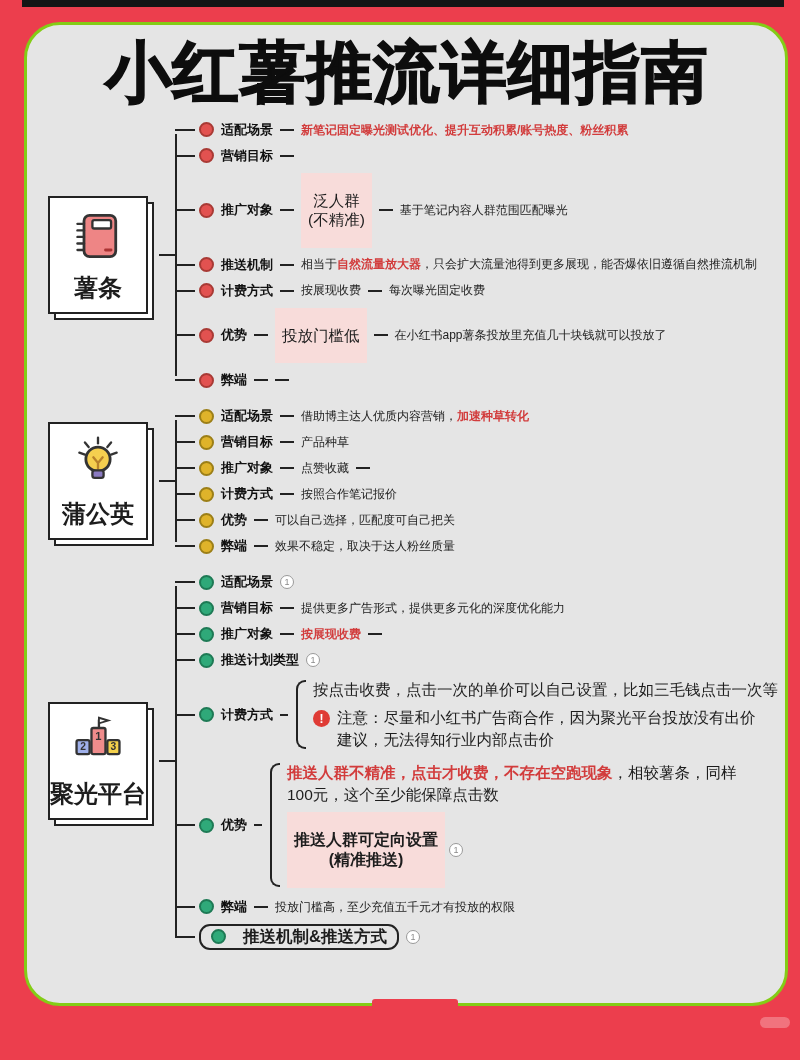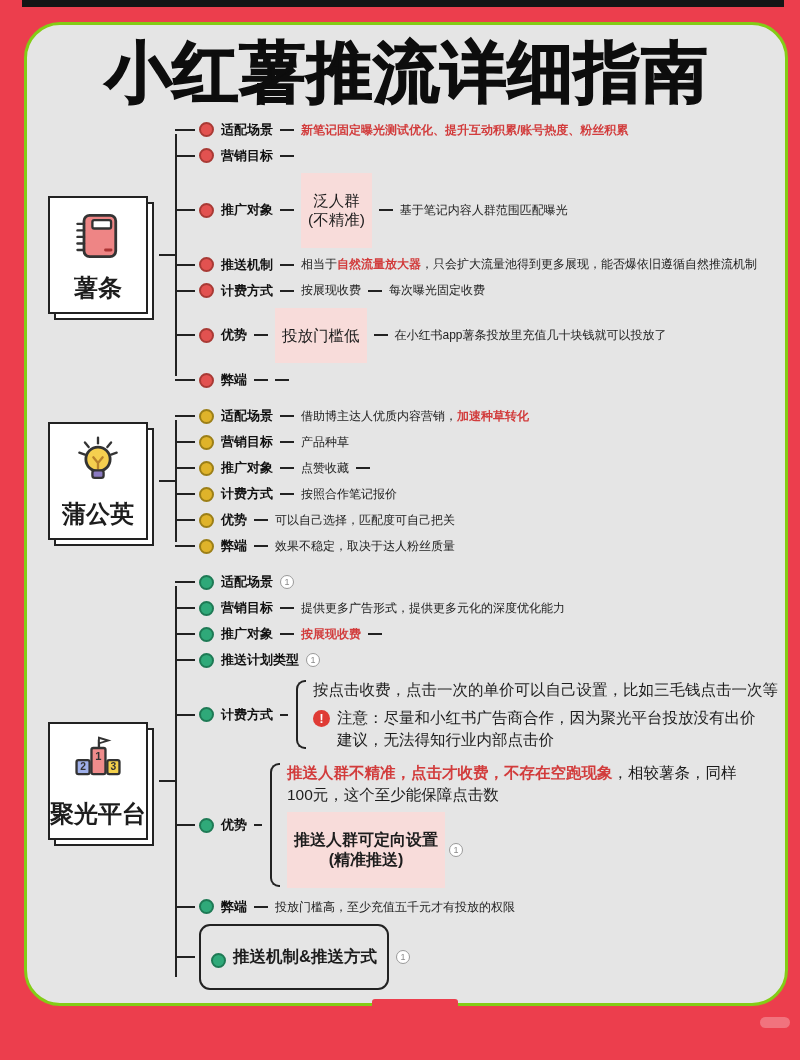--- a/index.html
+++ b/index.html
@@ -44,22 +44,22 @@
            border-radius:9px 0 0 9px;margin:3px 0 3px 1px}
   .branches{display:flex;flex-direction:column;gap:7px;padding:2px 0}
   .branch{display:flex;gap:7px;align-items:flex-start}
   .branch .value{font-size:15.5px}
   .nowrap{white-space:nowrap}
   .w432{max-width:432px}.w452{max-width:452px}
   .alert-icon{flex:none;width:17px;height:17px;border-radius:50%;background:#df3b35;color:#fff;
               font-weight:900;font-size:12px;display:flex;align-items:center;justify-content:center;margin-top:3px}
   .badge{flex:none;width:14px;height:14px;border-radius:50%;border:1.5px solid #9a9a9a;color:#8a8a8a;
          font-size:9px;display:flex;align-items:center;justify-content:center;background:#fff}
-  .node-box{display:flex;align-items:flex-end;gap:7px;border:2.5px solid #222;border-radius:11px;
-            padding:20px 10px;font-weight:800;font-size:16.5px}
+  .node-box{display:flex;align-items:center;gap:17px;border:2.5px solid #222;border-radius:11px;
+            padding:0 10px;font-weight:800;font-size:16.5px}
   .chip-line{display:flex;align-items:center;gap:4px}
   .bottom-notch{position:absolute;left:372px;top:999px;width:86px;height:12px;background:var(--bg);border-radius:3px}
   .watermark{position:absolute;right:10px;bottom:32px;width:30px;height:11px;border-radius:6px;
              background:rgba(255,255,255,0.28)}
 </style>
 </head>
 <body>
 
 <div class="top-bar"></div>
 

